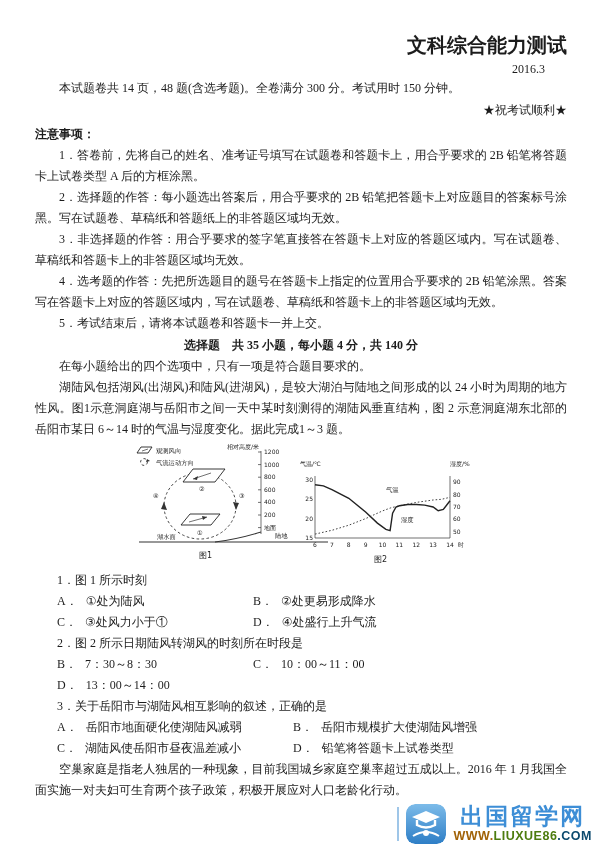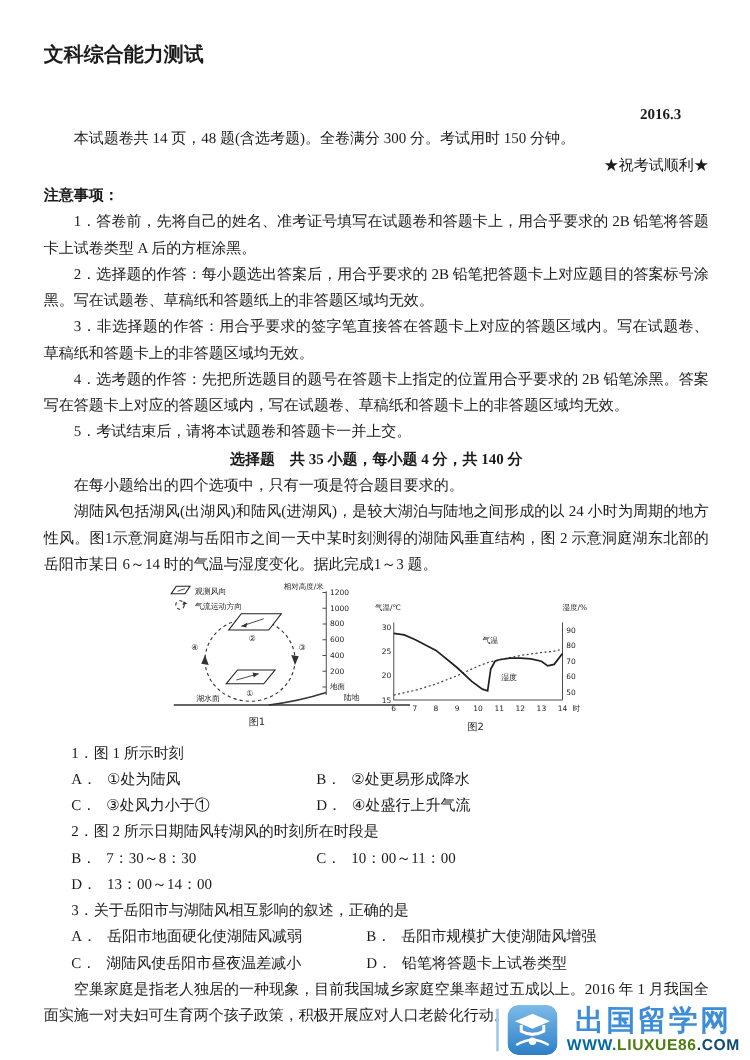--- a/index.html
+++ b/index.html
@@ -4,23 +4,23 @@
 <style>
   html,body{margin:0;padding:0;}
   body{
     width:600px;height:848px;position:relative;overflow:hidden;
     background:#fdfdfd;color:#1c1c1c;
     font-family:"Liberation Serif","DejaVu Serif",serif;
     font-size:12px;line-height:21px;
   }
   .page{position:absolute;inset:0;background:#ffffff;}
   .content{padding:30px 33px 0 35px;}
-  .title{text-align:left;font-size:16px;font-weight:bold;line-height:30px;margin-bottom:22px;
+  .title{text-align:right;font-size:20px;font-weight:bold;line-height:30px;margin-bottom:0;
          font-family:"Liberation Sans","DejaVu Sans",sans-serif;}
-  .date{text-align:right;font-weight:bold;padding-right:22px;line-height:18px;}
+  .date{text-align:right;font-weight:normal;padding-right:22px;line-height:18px;}
   .indent{text-indent:2em;text-align:justify;}
   .wish{text-align:right;margin:1px 0 3px 0;}
   .notes-head{font-weight:bold;}
   .note{ text-indent:2em;text-align:justify;}
   .sec-head{text-align:center;font-weight:bold;margin-top:1px;}
   .figrow{position:relative;height:128px;margin-top:2px;}
   .fig1{position:absolute;left:88px;top:0;}
   .fig2{position:absolute;left:263px;top:8px;}
   svg text{fill:#222;font-family:"DejaVu Sans",sans-serif;}
   .fl{font-size:6.3px;}
@@ -201,16 +201,16 @@
         </linearGradient>
       </defs>
       <rect x="0" y="0" width="40" height="40" rx="9" fill="url(#lg)"></rect>
       <polygon points="20,7 34,13 20,19 6,13" fill="#ffffff"></polygon>
       <path d="M 11 16 v5 q 9 5 18 0 v-5" fill="none" stroke="#ffffff" stroke-width="2.4"></path>
       <path d="M 7 32 q 13 -8 26 0" fill="none" stroke="#ffffff" stroke-width="2"></path>
       <circle cx="20" cy="29" r="3" fill="#ffffff"></circle>
     </svg>
     <div class="wm-text">
       <div class="wm-name" style="color: rgb(61, 142, 214);">出国留学网</div>
-      <div class="wm-url"><span style="color: #0369a1;">WWW.</span><span style="color: #4d7c0f;">LIUXUE86</span><span style="color: #0c4a6e;">.COM</span></div>
+      <div class="wm-url"><span style="color: #a16207;">WWW.</span><span style="color: #4d7c0f;">LIUXUE86</span><span style="color: #0c4a6e;">.COM</span></div>
     </div>
   </div>
 </div>
 
 </body></html>

